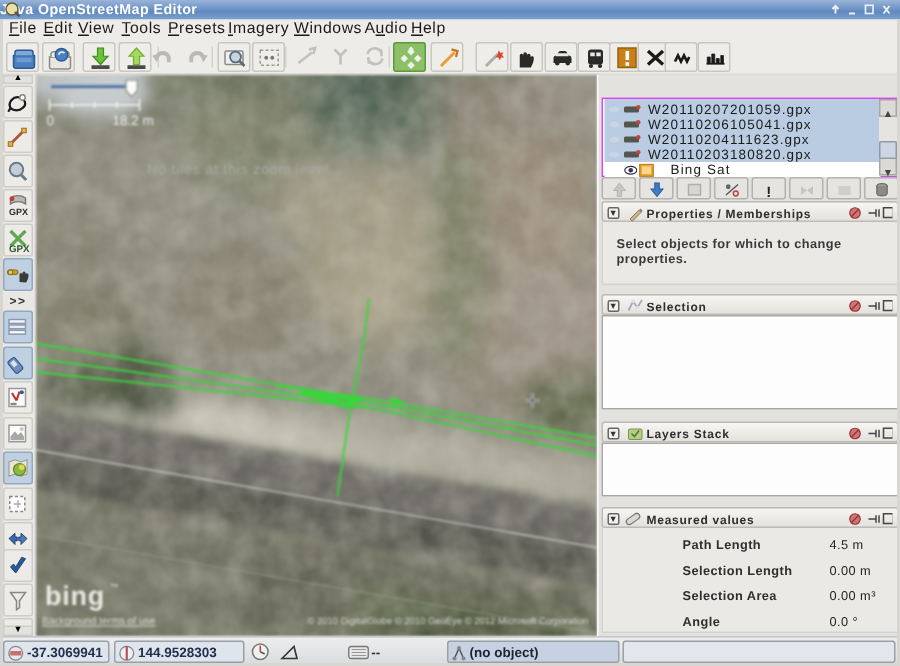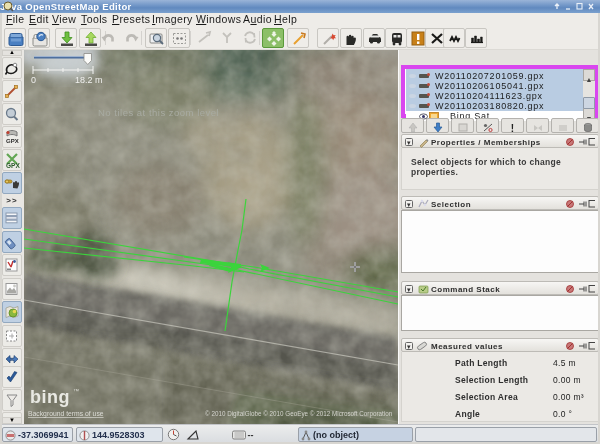--- a/index.html
+++ b/index.html
@@ -448,21 +448,21 @@
         <line x1="331" y1="212" x2="331" y2="222"></line>
     </g>
     <g stroke="#555" stroke-width="1">
       <line x1="326" y1="217" x2="336" y2="217"></line>
         <line x1="331" y1="212" x2="331" y2="222"></line>
     </g>
   </svg>
 
   <div id="rpanel" class="abs">
 
-    <div class="abs" style="left:2px;top:15px;width:198px;height:53px;background:#fff;border:4px solid #d946ef">
+    <div class="abs" style="left:2px;top:15px;width:198px;height:53px;background:#fff;border:1px solid #d946ef">
       <div class="abs" style="left:1px;top:0px;width:184px;height:2px;background:#b9cce2"></div>
       <div class="lrow" style="top:2px"><i class="gpxi"></i>W20110207201059.gpx</div>
       <div class="lrow" style="top:12px"><i class="gpxi"></i>W20110206105041.gpx</div>
       <div class="lrow" style="top:22px"><i class="gpxi"></i>W20110204111623.gpx</div>
       <div class="lrow" style="top:32px"><i class="gpxi"></i>W20110203180820.gpx</div>
       <div class="lrow wrow" style="top:42px;padding-left:44px">
         <svg class="abs" style="left:13px;top:2px" width="9" height="7" viewBox="0 0 9 7">
             <ellipse cx="4.5" cy="3.5" rx="4" ry="2.6" fill="#fff" stroke="#334" stroke-width="0.8"></ellipse>
             <circle cx="4.5" cy="3.5" r="1.5" fill="#336"></circle>
           </svg>
@@ -541,21 +541,21 @@
       <div style="font-size:8.5px;font-weight:bold;color:#3a3a3a;padding:9px 0 0 9px;letter-spacing:0.3px;line-height:10px">Select objects for which to change<br>properties.</div>
     </div>
     <div class="abs white" style="left:2px;top:160px;width:198px;height:63px;"></div>
 
     <div class="abs phead" style="left:2px;top:231px;width:198px">
       <span class="colb">▾</span>
       <svg class="abs" style="left:16px;top:2px" width="11" height="11" viewBox="0 0 11 11">
           <rect x="1" y="2" width="9" height="7" rx="1" fill="#b8cc88" stroke="#7a9a4a" stroke-width="0.7"></rect>
           <path d="M3 5 5 7 8 3" fill="none" stroke="#4a7a2a"></path>
         </svg>
-      <span class="ttl">Command Stack</span>
+      <span class="ttl">Layers Stack</span>
       <span class="hicons"><svg width="30" height="10" viewBox="0 0 30 10">
             <circle cx="5" cy="5" r="3.5" fill="#c87878" stroke="#a03030" stroke-width="0.8"></circle>
             <line x1="2.5" y1="7.5" x2="7.5" y2="2.5" stroke="#a03030"></line>
             <path d="M14 5 h5 M19 2.5 v5 M21 2.5 v5" stroke="#444" stroke-width="1"></path>
             <rect x="24" y="1.5" width="6.5" height="6.5" fill="none" stroke="#444" stroke-width="1"></rect>
           </svg></span>
     </div>
     <div class="abs white" style="left:2px;top:245px;width:198px;height:36px;"></div>
 
     <div class="abs phead" style="left:2px;top:288px;width:198px">

